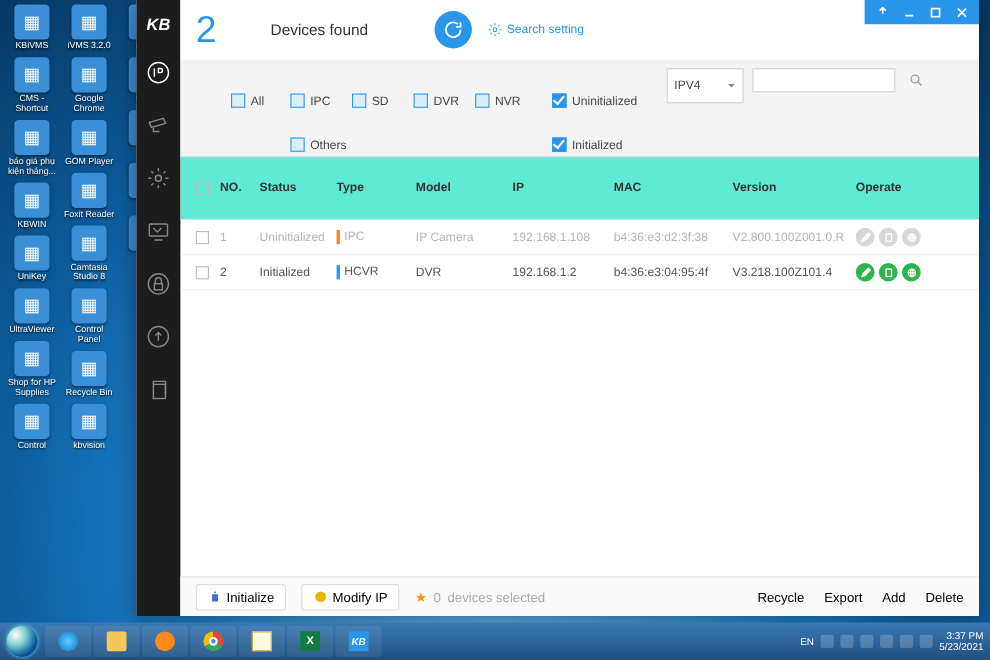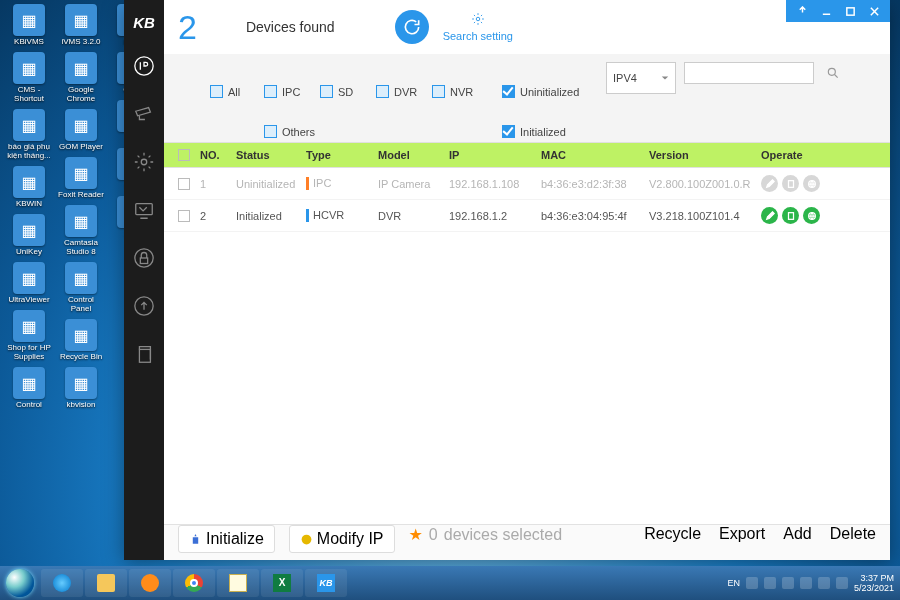--- a/index.html
+++ b/index.html
@@ -37,50 +37,50 @@
 .sidebar .nav { width:26px; height:26px; display:flex; align-items:center; justify-content:center; color:#888; cursor:pointer;}
 .sidebar .nav.active { color:#fff;}
 .sidebar .nav svg { width:22px; height:22px; stroke:currentColor; fill:none; stroke-width:1.4;}
 
 .main { flex:1; display:flex; flex-direction:column; }
 .titlebar { height:54px; background:#fff; display:flex; align-items:center; padding:0 14px; position:relative;}
 .count { color:#2a96ea; font-size:34px; font-weight:300; margin-right:12px;}
 .found { font-size:14px; color:#333;margin-left:37px;}
 .refresh { margin-left:60px; width:34px; height:34px; border-radius:50%; background:#2a96ea; display:flex; align-items:center; justify-content:center;}
 .refresh svg{width:20px;height:20px;stroke:#fff;fill:none;stroke-width:2;}
-.srch-set { margin-left:14px; color:#2a96ea; font-size:11px; display:flex; align-items:center; gap:4px; cursor:pointer;flex-direction:column;}
+.srch-set { margin-left:14px; color:#2a96ea; font-size:11px; display:flex; align-items:center; gap:4px; cursor:pointer;}
 .srch-set svg{width:14px;height:14px;stroke:#2a96ea;fill:none;stroke-width:1.6;}
 .winbtns { position:absolute; right:0; top:0; height:22px; background:#2a96ea; display:flex; padding:0 4px;}
 .winbtns .b{ width:24px; display:flex; align-items:center; justify-content:center; color:#fff; cursor:pointer;}
 .winbtns .b svg{width:11px;height:11px;stroke:#fff;stroke-width:1.6;fill:none;}
 
 .filters { background:#f4f4f4; padding:8px 14px 4px 46px; display:flex; align-items:flex-start; gap:8px; font-size:11px; color:#444;}
 .fgrp { display:flex; flex-wrap:wrap; gap:4px 10px; align-items:center;}
 .fgrp.types{flex:0 0 230px;}
 .fgrp.status{flex:0 0 96px; flex-direction:column; align-items:flex-start;}
 .chk { display:flex; align-items:center; gap:5px; cursor:pointer; min-width:46px;margin-top:23px;}
 .chk .box{ width:13px; height:13px; border:1px solid #2a96ea; background:#dceefb;}
 .chk.sel .box{ background:#2a96ea; position:relative;}
 .chk.sel .box:after{content:"";position:absolute;left:2px;top:-1px;width:4px;height:8px;border:solid #fff;border-width:0 2px 2px 0;transform:rotate(40deg);}
 .ipsel { border:1px solid #ccc; background:#fff; height:32px; width:70px; font-size:11px; padding:0 6px; display:flex; align-items:center; justify-content:space-between; cursor:pointer;}
 .ipsel svg{width:8px;height:8px;fill:#888;}
 .srch-box{ border:1px solid #ccc; background:#fff; height:22px; width:130px;}
 .srch-btn{ width:22px; height:22px; display:flex; align-items:center; justify-content:center; cursor:pointer;}
 
 .table { flex:1; overflow:auto; font-size:11px;}
-.thead { display:flex; background:#bef264; border-top:1px solid #e0e0e0; border-bottom:1px solid #e0e0e0; padding:6px 14px; font-weight:600; color:#333;}
+.thead { display:flex; background:#5eead4; border-top:1px solid #e0e0e0; border-bottom:1px solid #e0e0e0; padding:22px 14px; font-weight:600; color:#333;}
 .trow { display:flex; padding:7px 14px; border-bottom:1px solid #f3f3f3; align-items:center; color:#555;}
 .trow.dim{color:#b5b5b5;}
-.col-ck{width:22px;} .col-no{width:36px;} .col-st{width:70px;} .col-ty{width:72px;} .col-md{width:71px;} .col-ip{width:92px;} .col-mac{width:108px;} .col-ver{width:112px;} .col-op{width:78px; display:flex; gap:4px;}
+.col-ck{width:22px;} .col-no{width:36px;} .col-st{width:70px;} .col-ty{width:72px;} .col-md{width:88px;} .col-ip{width:92px;} .col-mac{width:108px;} .col-ver{width:112px;} .col-op{width:78px; display:flex; gap:4px;}
 .rowck{width:12px;height:12px;border:1px solid #bbb;}
 .tybar{display:inline-block;width:3px;height:13px;margin-right:4px;vertical-align:middle;}
 .opbtn{width:17px;height:17px;border-radius:50%;display:flex;align-items:center;justify-content:center;}
 .opbtn svg{width:10px;height:10px;stroke:#fff;fill:#fff;stroke-width:1.5;}
 
-.footer { height:36px; border-top:1px solid #e2e2e2; background:#fafafa; display:flex; align-items:flex-start; padding:0 14px; font-size:16px; gap:14px;}
+.footer { height:36px; border-top:1px solid #e2e2e2; background:#fafafa; display:flex; align-items:center; padding:0 14px; font-size:12px; gap:14px;}
 .fbtn{ display:flex; align-items:center; gap:4px; padding:4px 10px; border:1px solid #ddd; border-radius:3px; background:#fff; cursor:pointer;}
 .fbtn svg{width:13px;height:13px;}
 .selinfo{color:#aaa; display:flex; align-items:center; gap:6px;}
 .star{color:#ff8c00;}
 .spacer{flex:1;}
 .act{display:flex;align-items:center;gap:4px;cursor:pointer;}
 </style>
 </head>
 <body>
 

